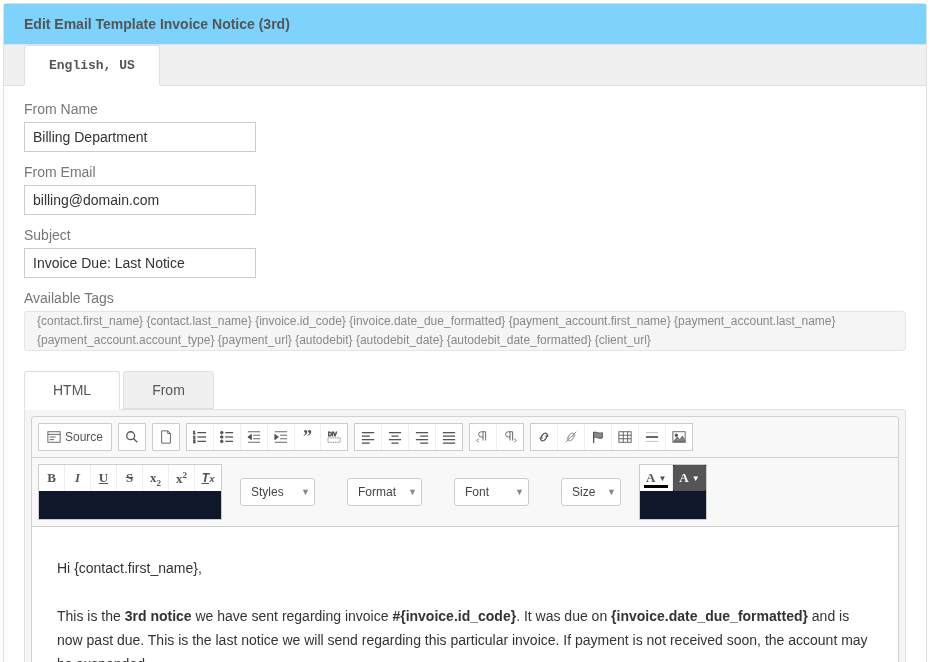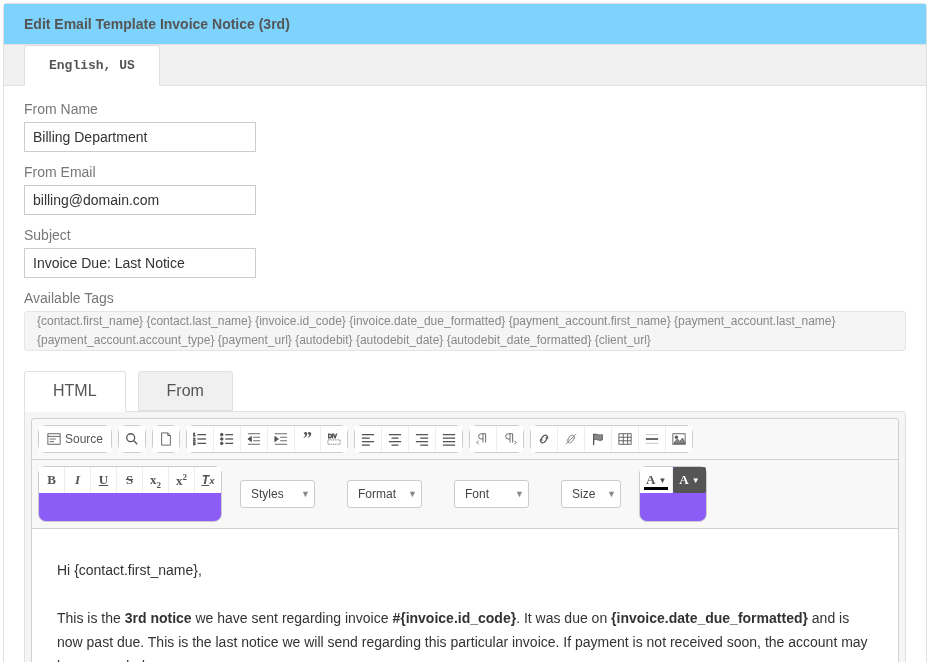--- a/index.html
+++ b/index.html
@@ -8,25 +8,25 @@
 .panel-header { background: #7dd3fc; padding: 12px 20px; font-weight: bold; color: #555; font-size: 14px; border-bottom: 1px solid #e0e0e0; }
 .tab-row { display: flex; background: #f0f0f0; border-bottom: 1px solid #e0e0e0; padding-left: 20px; }
 .tab { padding: 12px 24px; font-weight: bold; color: #555; background: #f0f0f0; cursor: pointer; font-size: 13px; font-family: Liberation Mono, monospace; }
 .tab.active { background: #fff; border: 1px solid #e0e0e0; border-bottom: 1px solid #fff; margin-bottom: -1px; border-radius: 3px 3px 0 0; }
 .panel-body { padding: 15px 20px 20px; background: #fff; }
 .form-group { margin-bottom: 12px; }
 .form-label { font-size: 14px; color: #777; margin-bottom: 5px; display: block; }
 .form-input { width: 232px; padding: 6px 8px; border: 1px solid #ccc; font-size: 14px; color: #333; }
 .tags-box { background: #f5f5f5; border: 1px solid #e5e5e5; border-radius: 3px; padding: 0 12px; font-size: 12px; color: #888; line-height: 1.6; }
 .editor-tabs { display: flex; margin-top: 20px; margin-bottom: 0; }
-.etab { padding: 10px 28px; background: #f0f0f0; border: 1px solid #e0e0e0; font-size: 16px; color: #555; cursor: pointer; border-radius: 3px 3px 0 0; margin-right: 12px; }
+.etab { padding: 10px 28px; background: #f0f0f0; border: 1px solid #e0e0e0; font-size: 14px; color: #555; cursor: pointer; border-radius: 3px 3px 0 0; margin-right: 3px; }
 .etab.active { background: #fff; border-bottom: 1px solid #fff; margin-bottom: -1px; }
 .editor-wrap { border: 1px solid #e0e0e0; border-radius: 0 3px 3px 3px; background: #f5f5f5; padding: 6px; }
 .ck-toolbar { background: #f8f8f8; border: 1px solid #d0d0d0; border-radius: 3px 3px 0 0; padding: 4px; display: flex; flex-wrap: wrap; gap: 2px; align-items: center; }
-.ck-group { display: flex; border: 1px solid #ccc; border-radius: 8px; background: #8b5cf6; margin: 2px; }
+.ck-group { display: flex; border: 1px solid #ccc; border-radius: 1px; background: #0f172a; margin: 2px; }
 .ck-btn { padding: 5px 6px; min-width: 26px; height: 26px; display: inline-flex; align-items: center; justify-content: center; cursor: pointer; background: #fff; }
 .ck-btn svg { width: 14px; height: 14px; fill: #555; stroke: #555; }
 .ck-btn:not(:last-child) { border-right: 1px solid #eee; }
 .ck-source { font-size: 12px; color: #555; padding: 5px 8px; display:flex; align-items:center; gap:4px;}
 .ck-combo { display: inline-flex; align-items: center; border: 1px solid #ccc; background: #fff; border-radius: 3px; margin: 16px; height: 28px; padding: 0 4px 0 10px; cursor: pointer; font-size: 12px; color: #444; min-width: 75px; justify-content: space-between; }
 .ck-combo .caret { margin-left: 6px; font-size: 9px; color: #888; }
 .ck-row2 { display: flex; flex-wrap: wrap; background: #f8f8f8; border: 1px solid #d0d0d0; border-top: none; padding: 4px; }
 .ck-content { background: #fff; border: 1px solid #d0d0d0; border-top: none; border-radius: 0 0 3px 3px; padding: 30px 25px; min-height: 230px; font-family: Arial, sans-serif; font-size: 14px; color: #333; line-height: 1.7; position: relative; }
 .bold { font-weight: bold; }
 .icon-txt { font-weight: bold; font-size: 13px; font-family: Georgia, serif; color: #555; }

